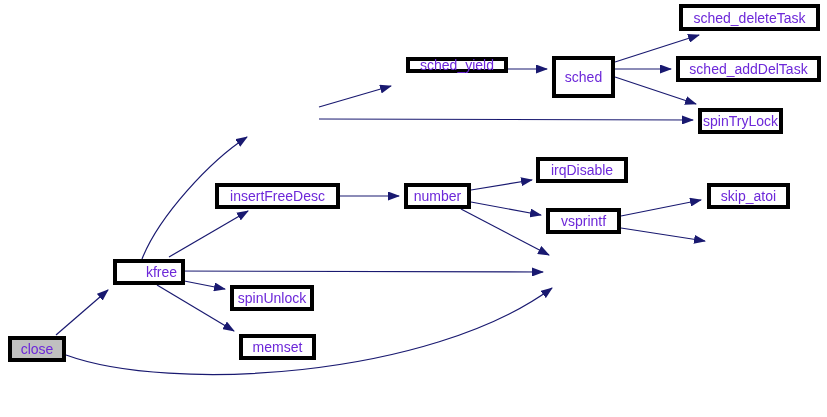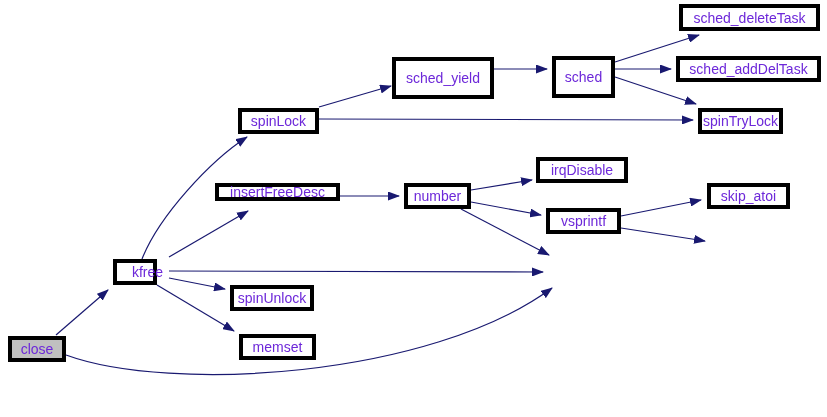--- a/index.html
+++ b/index.html
@@ -66,26 +66,25 @@
     <path class="edge" d="M615,77 L696,104" marker-end="url(#arrow)"></path>
     <path class="edge" d="M340,196 L399,196" marker-end="url(#arrow)"></path>
     <path class="edge" d="M471,190 L532,180" marker-end="url(#arrow)"></path>
     <path class="edge" d="M471,202 L541,215" marker-end="url(#arrow)"></path>
     <path class="edge" d="M461,209 L549,255" marker-end="url(#arrow)"></path>
     <path class="edge" d="M621,216 L701,200" marker-end="url(#arrow)"></path>
     <path class="edge" d="M621,228 L705,241" marker-end="url(#arrow)"></path>
   </svg>
 
   <div class="node root" style="left:8px;   top:336px; width:58px;  height:26px;">close</div>
-  <div class="node" style="left:113px; top:259px; width:44px;  height:26px;padding-left:25px;">kfree</div>
-  <div class="node" style="left:238px; top:108px; width:81px;  height:26px;">spinLock</div>
-  <div class="node" style="left:215px; top:183px; width:125px; height:18px;">insertFreeDesc</div>
+  <div class="node" style="left:113px; top:259px; width:72px;  height:26px;padding-left:25px;">kfree</div>
+  <div class="node" style="left:215px; top:183px; width:125px; height:26px;">insertFreeDesc</div>
   <div class="node" style="left:230px; top:285px; width:84px;  height:26px;">spinUnlock</div>
   <div class="node" style="left:239px; top:334px; width:77px;  height:26px;">memset</div>
-  <div class="node" style="left:392px; top:57px;  width:102px; height:42px;">sched_yield</div>
+  <div class="node" style="left:406px; top:57px;  width:102px; height:16px;">sched_yield</div>
   <div class="node" style="left:404px; top:183px; width:67px;  height:26px;">number</div>
   <div class="node" style="left:552px; top:56px;  width:63px;  height:42px;">sched</div>
   <div class="node" style="left:536px; top:157px; width:92px;  height:26px;">irqDisable</div>
   <div class="node" style="left:546px; top:208px; width:75px;  height:26px;">vsprintf</div>
   <div class="node" style="left:679px; top:4px;   width:141px; height:27px;">sched_deleteTask</div>
   <div class="node" style="left:676px; top:56px;  width:145px; height:26px;">sched_addDelTask</div>
   <div class="node" style="left:698px; top:108px; width:85px; height:26px;">spinTryLock</div>
   <div class="node" style="left:707px; top:183px; width:83px;  height:26px;">skip_atoi</div>
 
 </div>

